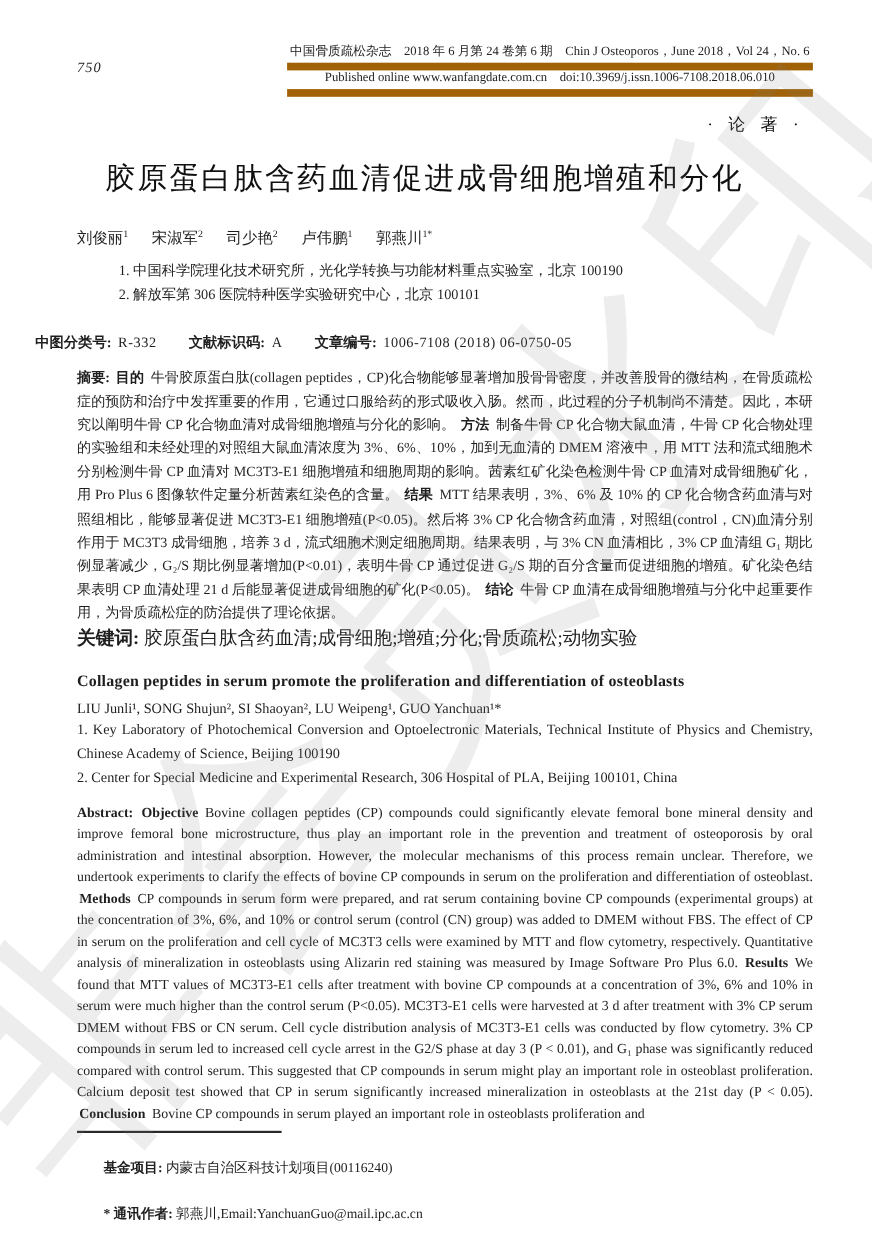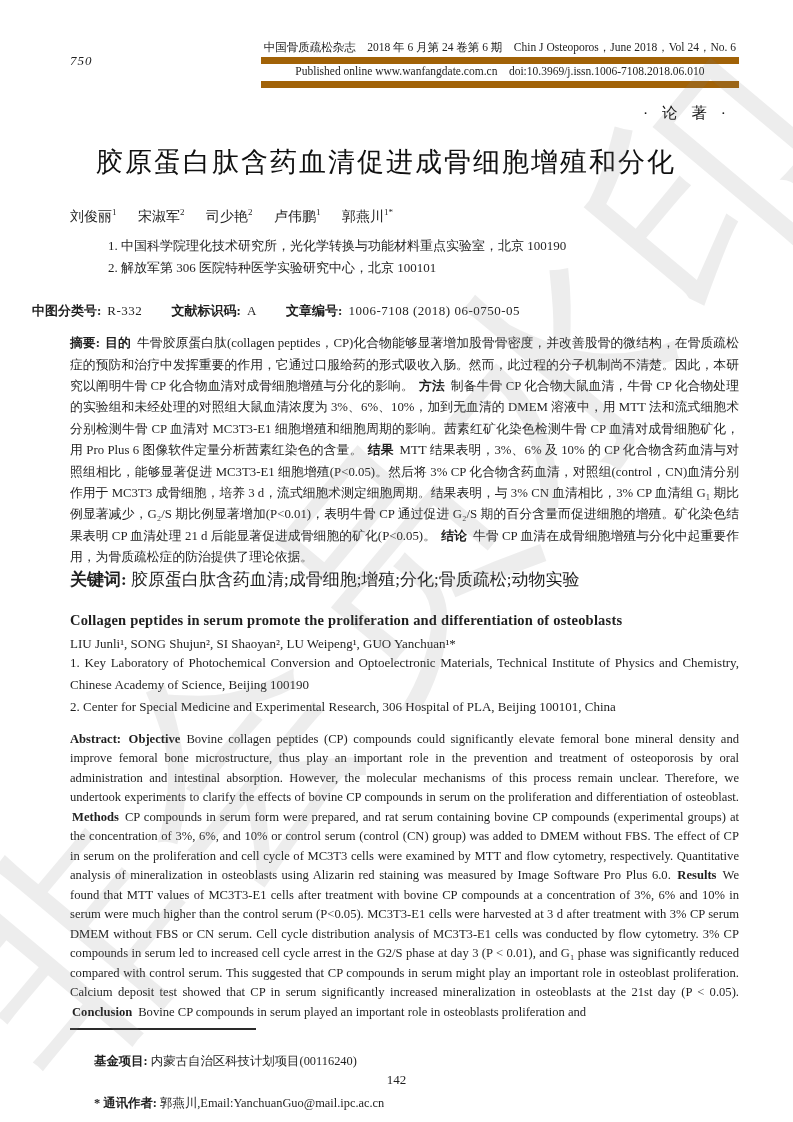--- a/index.html
+++ b/index.html
@@ -128,15 +128,14 @@
         <span>内蒙古自治区科技计划项目(00116240)</span>
       </div>
       <div class="footnote-line">
         <b>* 通讯作者:</b>
         <span>郭燕川,Email:YanchuanGuo@mail.ipc.ac.cn</span>
       </div>
     </div>
 
   </div>
 
-  <div class="footer-pageno">142</div>
 
 </div>
 
 </body></html>

